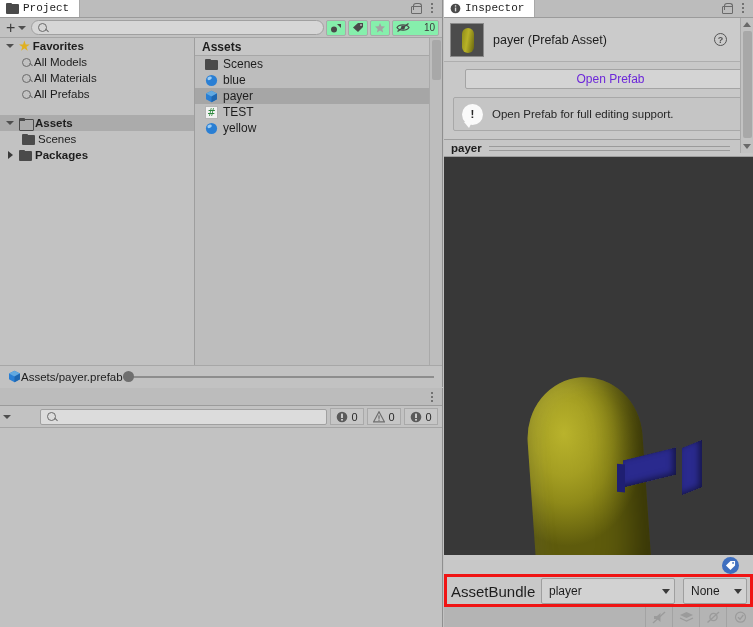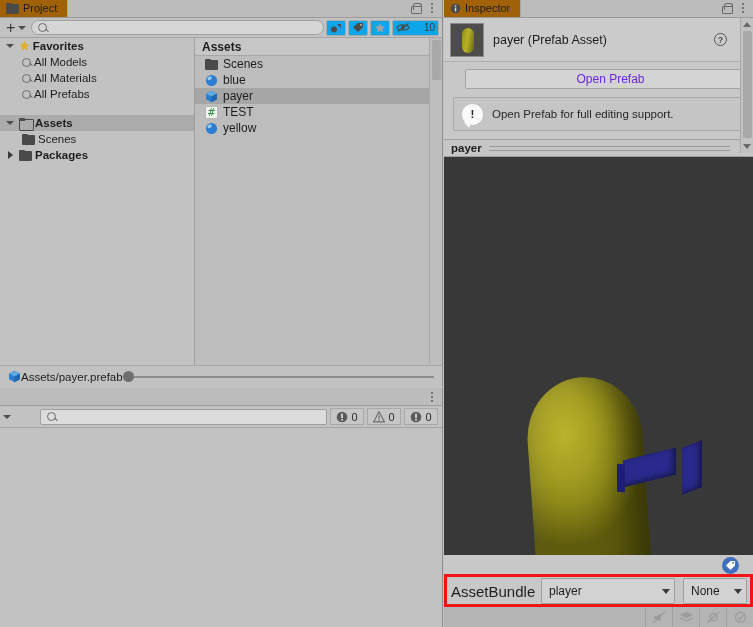--- a/index.html
+++ b/index.html
@@ -18,39 +18,39 @@
     height: 18px; background: #bcbcbc;
     border-bottom: 1px solid #9b9b9b;
     display: flex; align-items: flex-end; position: relative;
   }
   .tab {
     height: 18px; padding: 0 10px 0 6px;
     display: flex; align-items: center; gap: 4px;
     background: #c8c8c8; border-right: 1px solid #a8a8a8;
     font-size: 11px; color: #1d1d1d;
   }
-  .tab.active { background: #a16207; }
+  .tab.active { background: #ffffff; font-family: Liberation Mono, monospace; }
   .tabbar-right {
     margin-left: auto; display: flex; align-items: center;
     gap: 6px; padding-right: 5px; height: 18px;
   }
   .kebab {
     width: 11px; height: 14px; display: flex; flex-direction: column;
     align-items: center; justify-content: center; gap: 2px;
   }
   .kebab i { width: 2px; height: 2px; background: #5a5a5a; display: block; border-radius: 50%; }
 
   .toolbar {
     height: 20px; background: #c2c2c2;
     border-bottom: 1px solid #a5a5a5;
     display: flex; align-items: center; gap: 2px; padding: 0 3px;
   }
   .tbtn {
     height: 16px; min-width: 17px; padding: 0 3px;
-    background: #0ea5e9; border: 1px solid #a9a9a9; border-radius: 2px;
+    background: #86efac; border: 1px solid #a9a9a9; border-radius: 2px;
     display: flex; align-items: center; justify-content: center; gap: 14px;
     font-size: 10px; color: #3c3c3c;
   }
   .searchfield {
     flex: 1; height: 15px; background: #d6d6d6;
     border: 1px solid #a0a0a0; border-radius: 8px;
     display: flex; align-items: center; padding: 0 6px; gap: 4px;
     font-size: 10px; color: #8a8a8a;
   }
   .caret-down {

